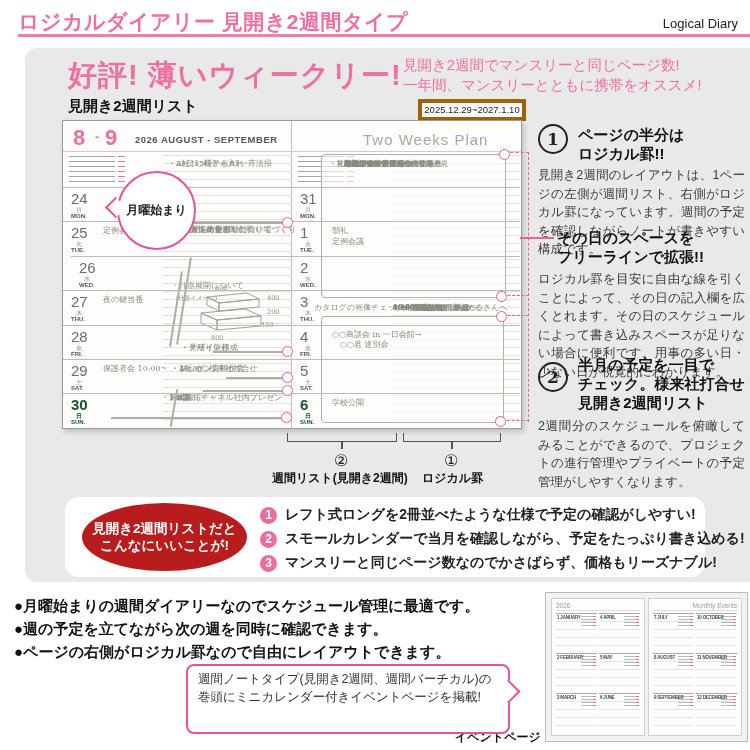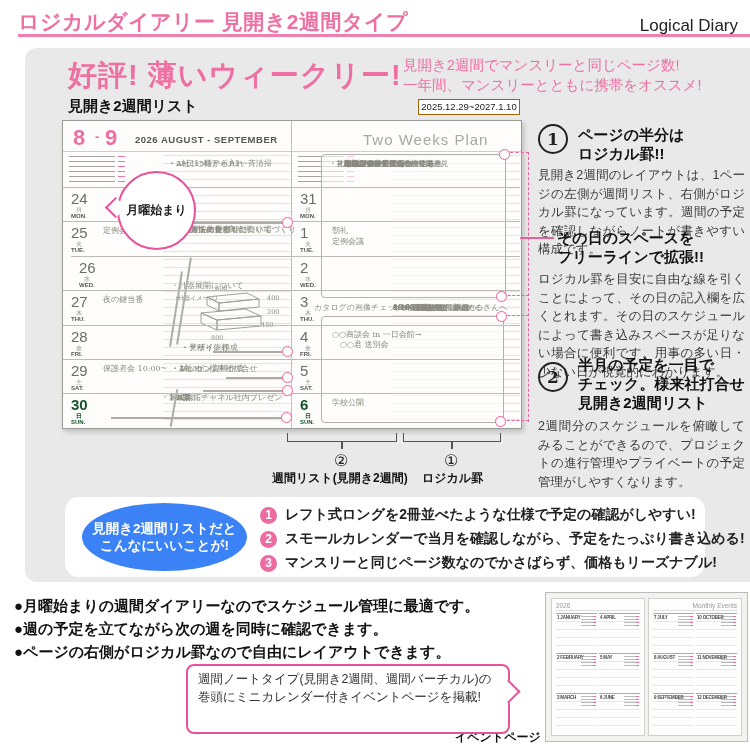--- a/index.html
+++ b/index.html
@@ -1,28 +1,28 @@
 <!DOCTYPE html>
 <html><head>
 <meta charset="utf-8">
 <style>
   html,body{margin:0;padding:0;}
   body{width:750px;height:750px;position:relative;background:#fff;
        font-family:"Liberation Sans",sans-serif;color:#1a1a1a;overflow:hidden;}
   .abs{position:absolute;}
   
   .page-title{left:18px;top:8px;font-size:21px;font-weight:bold;color:#ee6fa2;letter-spacing:.5px;}
-  .brand{right:12px;top:16px;font-size:17px;color:#222;}
+  .brand{right:12px;top:16px;font-size:13px;color:#222;}
   .title-rule{left:18px;top:34px;width:732px;height:3px;background:#ee7fae;}
   
   .gray-panel{left:25px;top:48px;width:725px;height:534px;background:#e9e9e9;border-radius:12px 0 0 12px;}
   .catch{left:68px;top:56px;font-size:29px;font-weight:bold;color:#ee6fa2;letter-spacing:1px;}
   .hero-sub{left:403px;top:55px;font-size:14.5px;color:#ee6fa2;font-weight:500;line-height:20px;}
   .section-label{left:68px;top:97px;font-size:15px;font-weight:bold;color:#111;}
-  .date-range{left:418px;top:99px;width:100px;height:14px;border:1px solid #a16207;background:#fff;
+  .date-range{left:418px;top:99px;width:100px;height:14px;border:4px solid #a16207;background:#fff;
               font-size:9.5px;text-align:center;line-height:14px;color:#222;}
   
   .planner{left:62px;top:120px;width:458px;height:307px;background:#fffdfb;border:1px solid #9b9b97;
            box-shadow:2px 3px 5px rgba(0,0,0,.18);}
   .planner *{position:absolute;}
   .gutter{left:228px;top:0;width:1px;height:307px;background:#c2c0bc;}
   .pg-header-line{top:30px;height:1px;background:#cfcdc8;}
   .month-big{font-size:22px;font-weight:bold;color:#ee6fa2;}
   .month-dash{font-size:13px;font-weight:bold;color:#ee6fa2;}
   .month-cap{font-size:9.5px;font-weight:bold;color:#555;letter-spacing:.5px;}
@@ -60,21 +60,21 @@
       display:flex;align-items:center;justify-content:center;}
   .feat-title{font-size:15px;font-weight:bold;color:#111;line-height:19px;}
   .feat-body{font-size:12.5px;color:#3a3a3a;line-height:18.5px;width:207px;text-align:justify;}
   
   .brkt{height:8px;border-left:1.5px solid #555;border-right:1.5px solid #555;border-bottom:1.5px solid #555;}
   .brkt-stem{width:1.5px;height:8px;background:#555;}
   .brkt-num{font-size:16px;color:#222;}
   .brkt-label{font-size:12px;font-weight:bold;color:#111;}
   
   .benefit-box{left:65px;top:497px;width:640px;height:80px;background:#fff;border-radius:14px;}
-  .benefit-ellipse{left:82px;top:503px;width:165px;height:68px;background:#3b82f6;border-radius:50%;
+  .benefit-ellipse{left:82px;top:503px;width:165px;height:68px;background:#b91c1c;border-radius:50%;
       display:flex;flex-direction:column;align-items:center;justify-content:center;z-index:2;}
   .benefit-ellipse .line{color:#fff;font-weight:bold;font-size:13.5px;line-height:17px;}
   .benefit-items{left:260px;top:503px;}
   .benefit-item{position:relative;display:flex;align-items:center;height:24px;}
   .b-num{width:17px;height:17px;border-radius:50%;background:#ec6ba1;color:#fff;font-size:12px;font-weight:bold;
       display:flex;align-items:center;justify-content:center;margin-right:8px;flex:0 0 17px;}
   .b-text{font-size:14px;font-weight:bold;color:#222;white-space:nowrap;}
   
   .footer-bullets{left:14px;top:594px;}
   .footer-bullets .line{font-size:15px;font-weight:bold;color:#111;line-height:23px;white-space:nowrap;}

